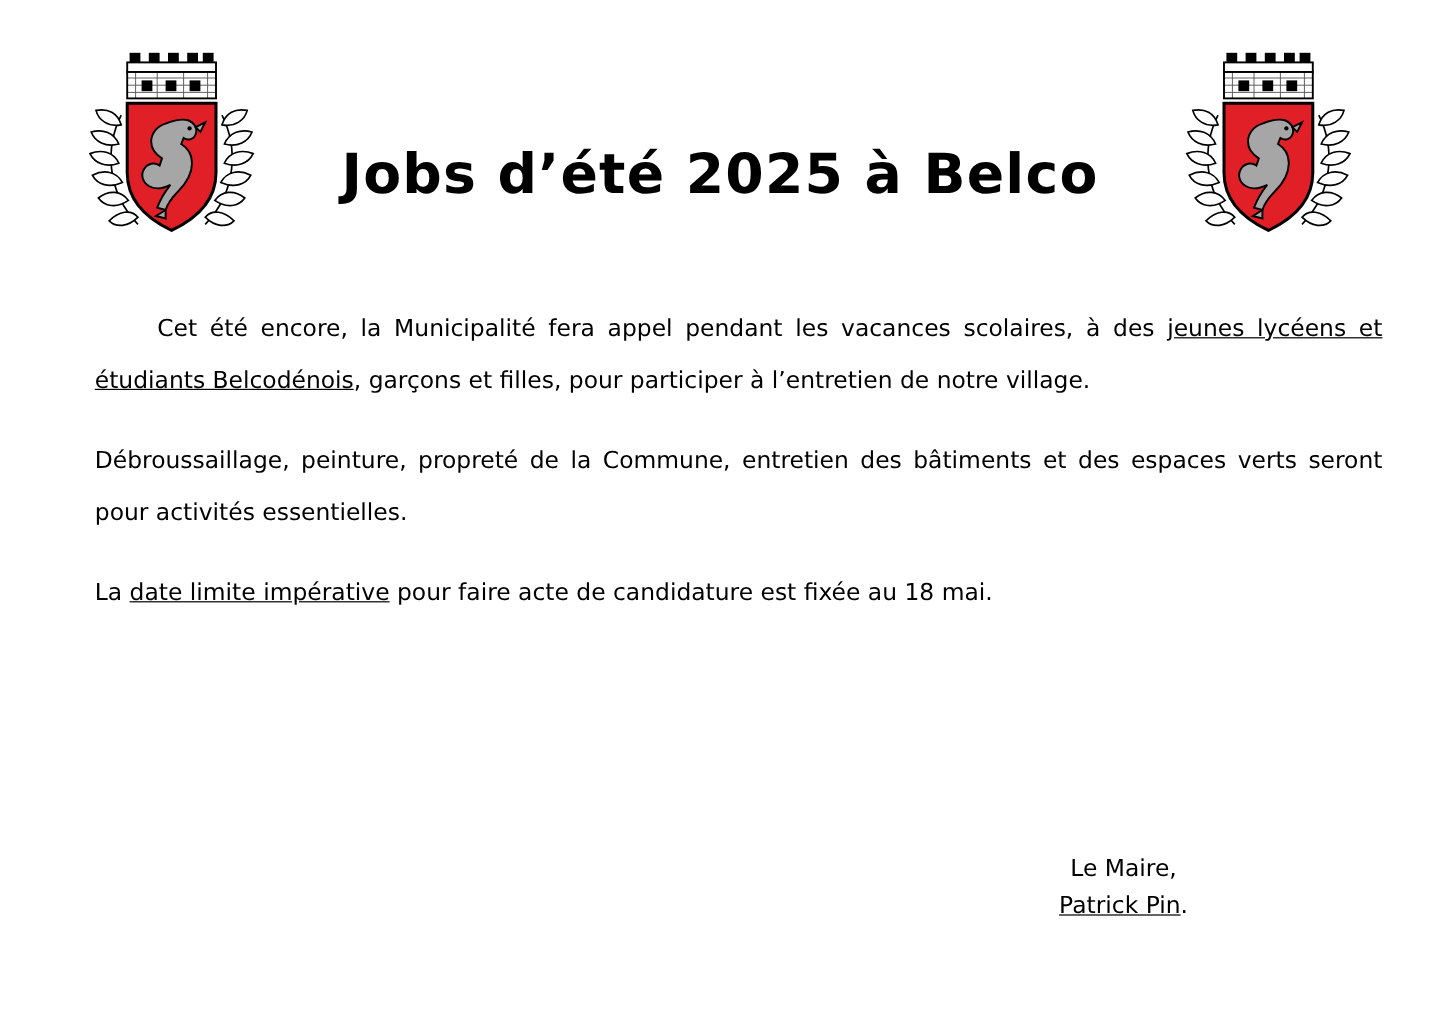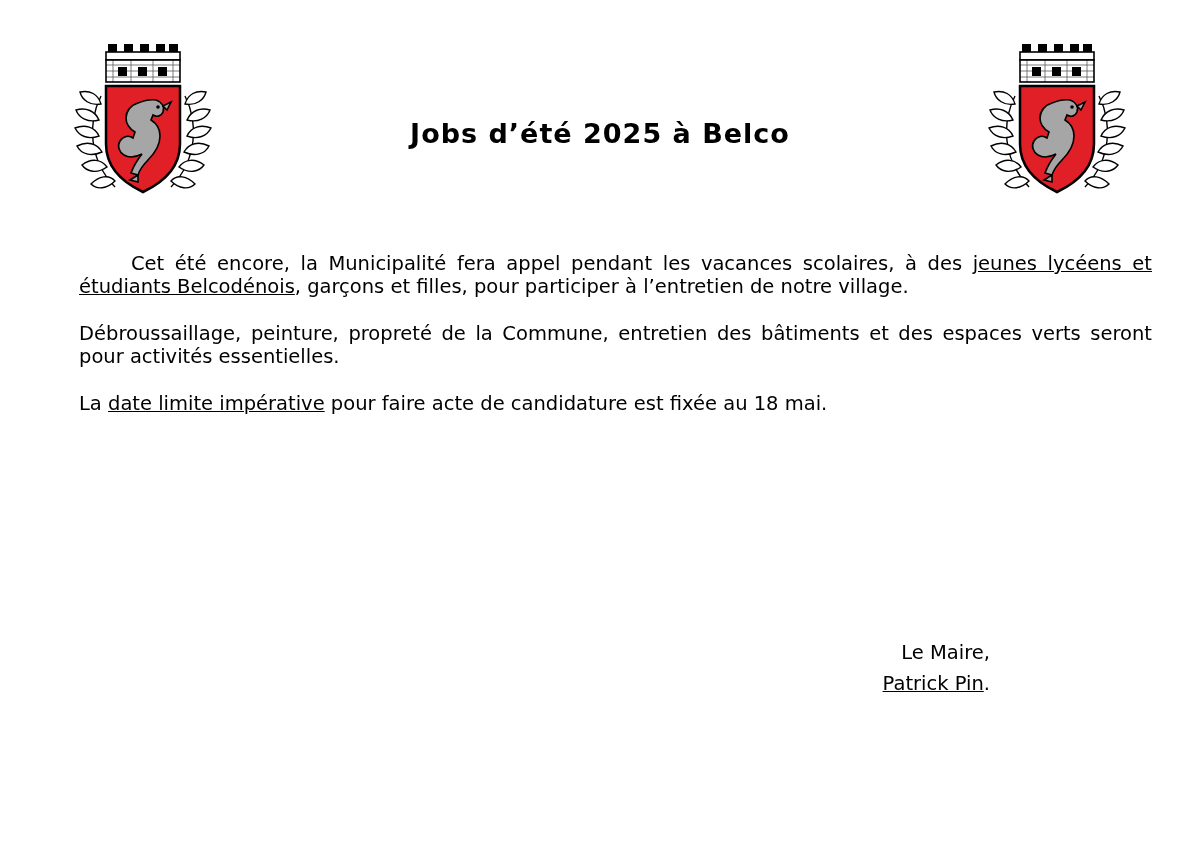--- a/index.html
+++ b/index.html
@@ -36,48 +36,48 @@
   .crest.right { right: 68px; }
 
   .title {
     position: absolute;
     left: 0;
     right: 0;
     top: 118px;
     text-align: center;
     font-family: "DejaVu Sans", sans-serif;
     font-weight: bold;
-    font-size: 27px;
+    font-size: 46px;
     letter-spacing: 1px;
     color: #000;
   }
 
   
   .body-text {
     position: absolute;
     left: 79px;
     right: 48px;
     top: 252px;
     font-family: "DejaVu Sans", sans-serif;
     font-size: 19.5px;
-    line-height: 23px;
+    line-height: 43px;
     color: #000;
   }
   .para {
     text-align: justify;
     margin: 0 0 24px 0;
   }
   .para.first { text-indent: 52px; }
   .u { text-decoration: underline; }
 
   .signature {
     position: absolute;
     right: 210px;
-    top: 637px;
-    text-align: right;
+    top: 708px;
+    text-align: center;
     font-family: "DejaVu Sans", sans-serif;
     font-size: 19.5px;
     line-height: 31px;
   }
 </style>
 </head>
 <body>
 
 <div class="page">
 

